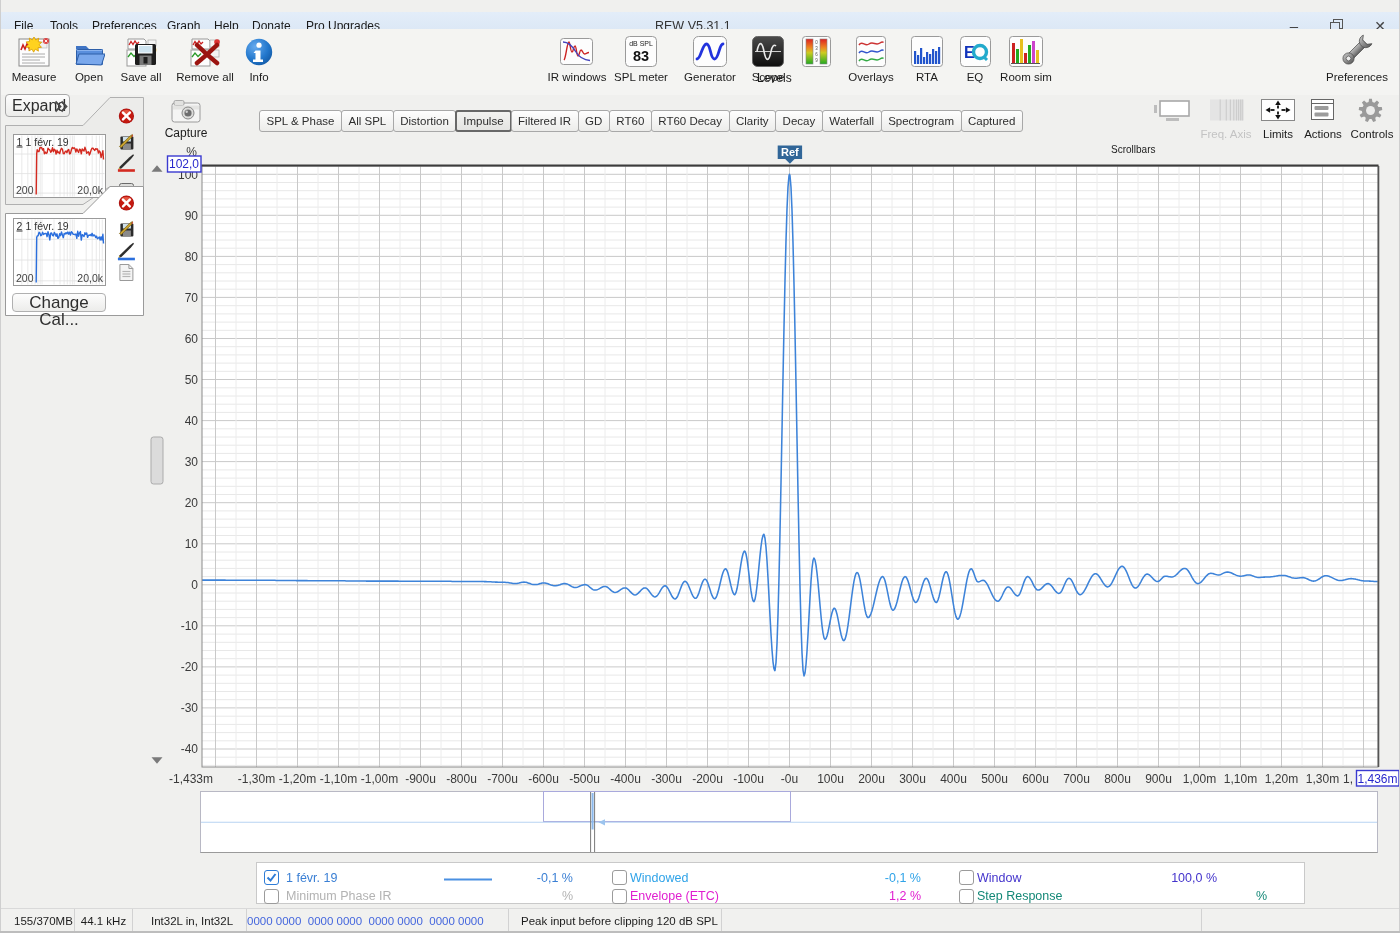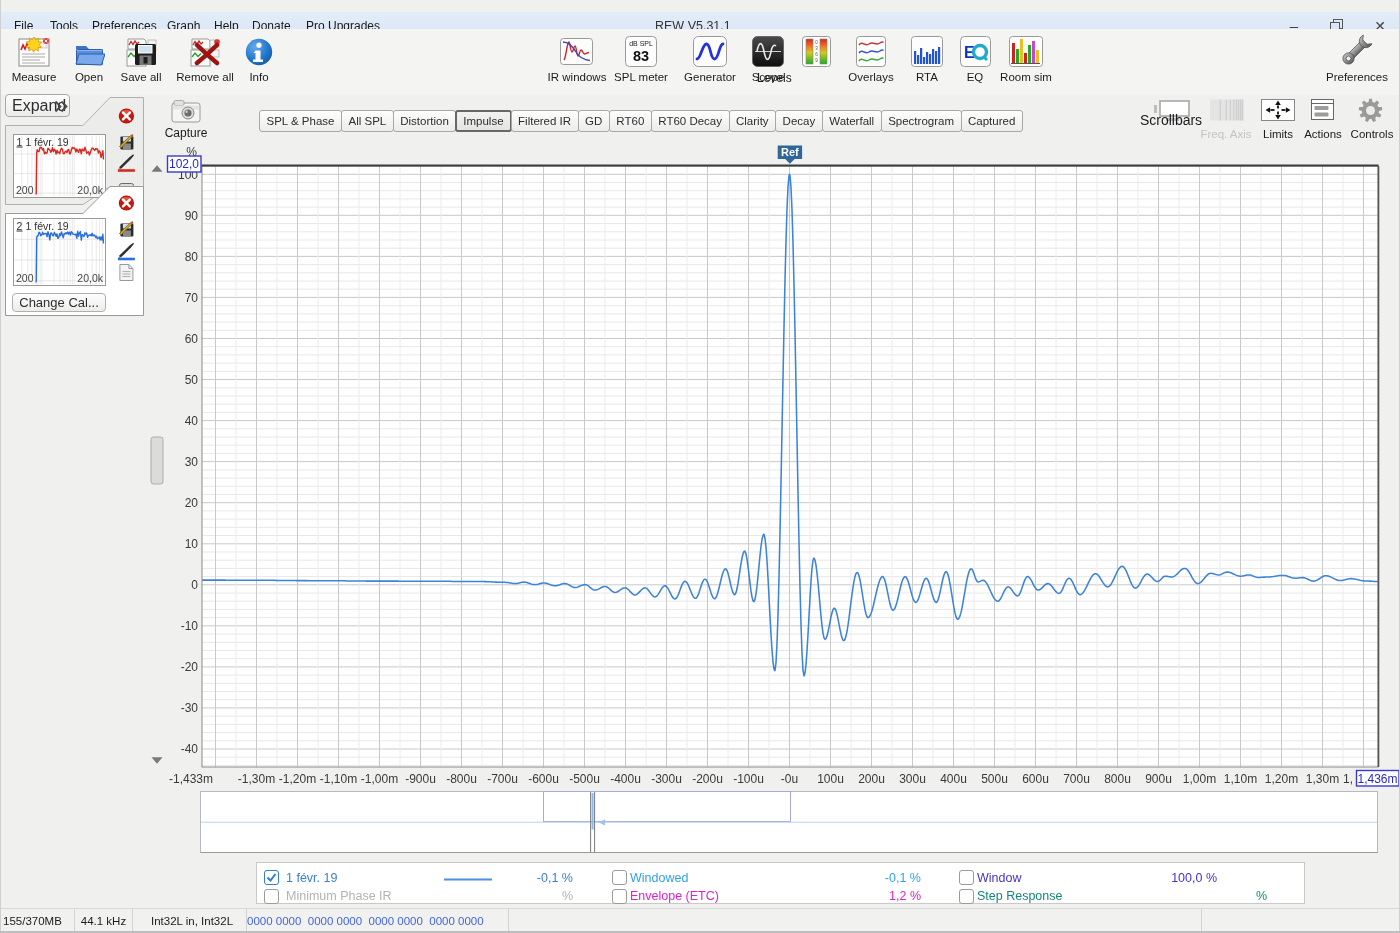--- a/index.html
+++ b/index.html
@@ -203,21 +203,21 @@
 <circle cx="17" cy="14" r="3.6" fill="#6e6e6e"></circle>
 <circle cx="15.7" cy="12.7" r="1.2" fill="#cfcfcf"></circle>
   </svg>
 <div style="position:absolute;left:146px;top:126px;width:80px;text-align:center;font-size:12px;color:#1c1c1c">Capture</div>
 <div style="position:absolute;left:259px;top:110px;white-space:nowrap"><span class="tab">SPL &amp; Phase</span><span class="tab">All SPL</span><span class="tab">Distortion</span><span class="tab tabsel">Impulse</span><span class="tab">Filtered IR</span><span class="tab">GD</span><span class="tab">RT60</span><span class="tab">RT60 Decay</span><span class="tab">Clarity</span><span class="tab">Decay</span><span class="tab">Waterfall</span><span class="tab">Spectrogram</span><span class="tab">Captured</span></div>
 <svg style="position:absolute;left:1152px;top:99px" width="39" height="24" viewBox="0 0 39 24" xmlns="http://www.w3.org/2000/svg">
     <rect x="8" y="2" width="29" height="15" fill="#fff" stroke="#a8a8a8" stroke-width="1.6"></rect>
 <rect x="14" y="19" width="13" height="3" fill="#bdbdbd"></rect>
 <rect x="2" y="6" width="3" height="8" fill="#bdbdbd"></rect>
   </svg>
-<div style="position:absolute;left:1111px;top:112px;width:120px;text-align:center;font-size:14px;color:#1c1c1c">Scrollbars</div>
+<div style="position:absolute;left:1111px;top:144px;width:120px;text-align:left;font-size:10px;color:#1c1c1c">Scrollbars</div>
 <svg style="position:absolute;left:1208px;top:99px" width="38" height="23" viewBox="0 0 38 23" xmlns="http://www.w3.org/2000/svg">
     <rect x="2" y="0.5" width="34" height="21" fill="#e4e4e4"></rect>
     <line x1="12.2" y1="0.5" x2="12.2" y2="21.5" stroke="#cdcdcd" stroke-width="1.2"></line>
     <line x1="18.3" y1="0.5" x2="18.3" y2="21.5" stroke="#cdcdcd" stroke-width="1.2"></line>
     <line x1="22.4" y1="0.5" x2="22.4" y2="21.5" stroke="#cdcdcd" stroke-width="1.2"></line>
     <line x1="25.8" y1="0.5" x2="25.8" y2="21.5" stroke="#cdcdcd" stroke-width="1.2"></line>
     <line x1="28.5" y1="0.5" x2="28.5" y2="21.5" stroke="#cdcdcd" stroke-width="1.2"></line>
     <line x1="30.6" y1="0.5" x2="30.6" y2="21.5" stroke="#cdcdcd" stroke-width="1.2"></line>
     <line x1="32.6" y1="0.5" x2="32.6" y2="21.5" stroke="#cdcdcd" stroke-width="1.2"></line>
     <line x1="34.3" y1="0.5" x2="34.3" y2="21.5" stroke="#cdcdcd" stroke-width="1.2"></line>
@@ -352,21 +352,21 @@
 <line x1="117.9" y1="259.0" x2="134.9" y2="259.0" stroke="#2b6fdd" stroke-width="2.6"></line>
 </g>
 <g>
 <path d="M119.9,264.5 h9 l4,4 v12 h-13 Z" fill="#f4f4f4" stroke="#9a9a9a" stroke-width="1"></path>
 <path d="M128.9,264.5 v4 h4" fill="none" stroke="#9a9a9a" stroke-width="1"></path>
 <line x1="122.4" y1="271.5" x2="130.4" y2="271.5" stroke="#b5b5b5" stroke-width="1.2"></line>
 <line x1="122.4" y1="274.0" x2="130.4" y2="274.0" stroke="#b5b5b5" stroke-width="1.2"></line>
 <line x1="122.4" y1="276.5" x2="130.4" y2="276.5" stroke="#b5b5b5" stroke-width="1.2"></line>
 </g>
 </svg>
-<div style="position:absolute;left:12px;top:293px;width:94px;height:19px;background:linear-gradient(#fdfdfd,#ececea);border:1px solid #b0b0b0;border-radius:4px;font-size:13px;color:#2e2e2e;line-height:17px;text-align:center">Change Cal...</div>
+<div style="position:absolute;left:12px;top:293px;width:94px;height:19px;background:linear-gradient(#fdfdfd,#ececea);border:1px solid #b0b0b0;border-radius:4px;font-size:17px;color:#2e2e2e;line-height:17px;text-align:center">Change Cal...</div>
 <svg style="position:absolute;left:148px;top:142px" width="1252" height="718" viewBox="148 142 1252 718" xmlns="http://www.w3.org/2000/svg">
 <rect x="202.0" y="166.0" width="1176.0" height="601.0" fill="#ffffff"></rect>
 <line x1="202.0" y1="765.4" x2="1378.0" y2="765.4" stroke="#e8e8e8" stroke-width="1"></line>
 <line x1="202.0" y1="757.2" x2="1378.0" y2="757.2" stroke="#e8e8e8" stroke-width="1"></line>
 <line x1="202.0" y1="749.0" x2="1378.0" y2="749.0" stroke="#c9c9c9" stroke-width="1"></line>
 <line x1="202.0" y1="740.8" x2="1378.0" y2="740.8" stroke="#e8e8e8" stroke-width="1"></line>
 <line x1="202.0" y1="732.6" x2="1378.0" y2="732.6" stroke="#e8e8e8" stroke-width="1"></line>
 <line x1="202.0" y1="724.4" x2="1378.0" y2="724.4" stroke="#e8e8e8" stroke-width="1"></line>
 <line x1="202.0" y1="716.2" x2="1378.0" y2="716.2" stroke="#e8e8e8" stroke-width="1"></line>
 <line x1="202.0" y1="707.9" x2="1378.0" y2="707.9" stroke="#c9c9c9" stroke-width="1"></line>
@@ -580,20 +580,21 @@
     <span class="leglbl" style="left:29px;top:26px;color:#b3b3b3">Minimum Phase IR</span>
     <span class="legval" style="left:236px;top:26px;color:#b3b3b3">%</span>
     <span class="cb" style="left:355px;top:25.5px;border-color:#9b9b9b"></span>
     <span class="leglbl" style="left:373px;top:26px;color:#e01fd0">Envelope (ETC)</span>
     <span class="legval" style="left:584px;top:26px;color:#e01fd0">1,2 %</span>
     <span class="cb" style="left:702px;top:25.5px;border-color:#9b9b9b"></span>
     <span class="leglbl" style="left:720px;top:26px;color:#148877">Step Response</span>
     <span class="legval" style="left:930px;top:26px;color:#148877">%</span>
   </div>
 <div id="status">
-    <span class="scell" style="left:0;width:75px"><span style="margin-left:3px">155/370MB</span></span>
+    <span class="scell" style="left:0;width:75px"><span style="margin-left:14px">155/370MB</span></span>
     <span class="scell" style="left:75px;width:58px;text-align:center">44.1 kHz</span>
     <span class="scell" style="left:133px;width:114px"><span style="margin-left:18px">Int32L in, Int32L out</span></span>
     <span class="scell" style="left:247px;width:262px;color:#4466dd"><span style="">0000 0000&nbsp; 0000 0000&nbsp; 0000 0000&nbsp; 0000 0000</span></span>
+    <span class="scell" style="left:509px;width:213px"><span style="margin-left:12px">Peak input before clipping 120 dB SPL</span></span>
     <span class="scell" style="left:722px;width:480px"></span>
   </div>
 <div style="position:absolute;left:0;top:0;width:1px;height:933px;background:#cfcfcf"></div>
 <div style="position:absolute;right:0;top:0;width:1px;height:933px;background:#cfcfcf"></div>
 <div style="position:absolute;left:0;top:931px;width:1400px;height:2px;background:#bdbdbd"></div>
 </body></html>

